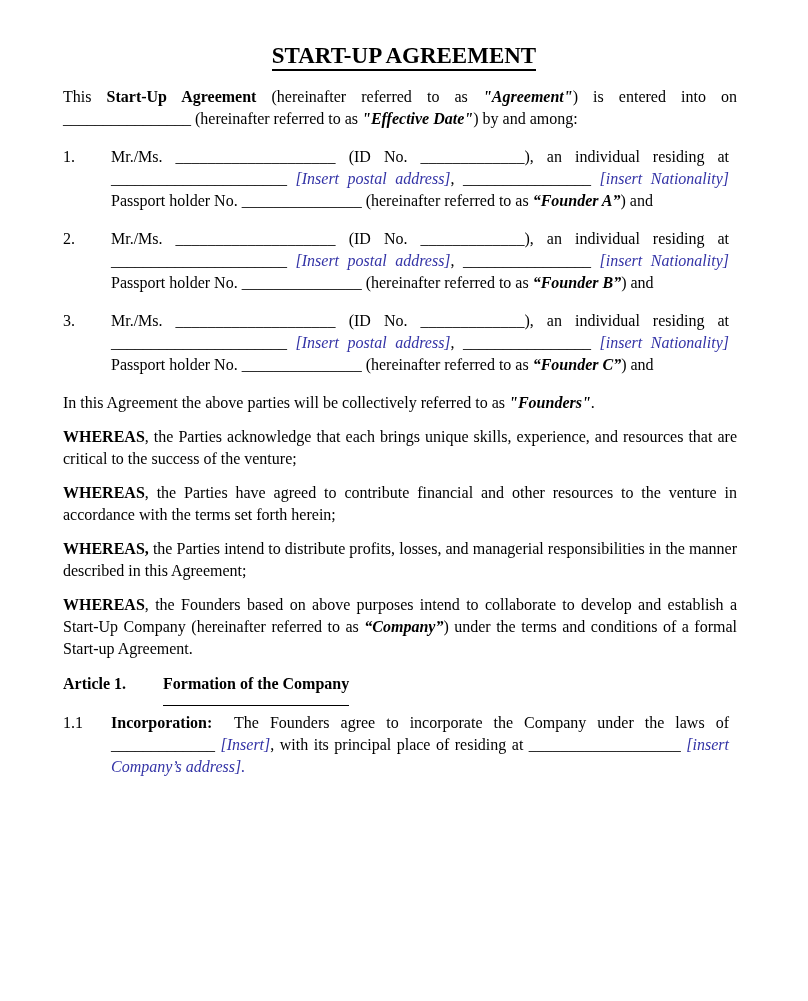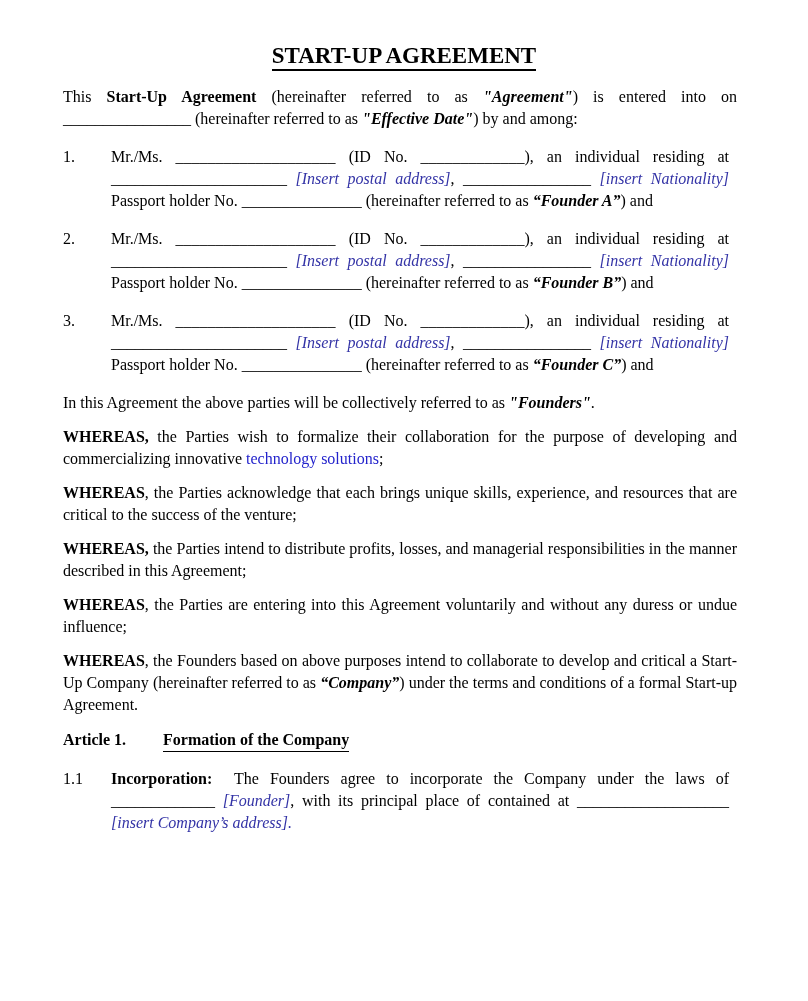--- a/index.html
+++ b/index.html
@@ -59,21 +59,21 @@
     line-height:24px;
   }
   .art-label{
     font-weight:bold;
     display:inline-block;
     width:100px;
   }
   .art-heading{
     font-weight:bold;
     border-bottom:1.5px solid #000;
-    padding-bottom:3px;
+    padding-bottom:13px;
   }
   .seg-b{font-weight:bold;}
   .seg-bi{font-weight:bold;font-style:italic;}
   .seg-blue{color:var(--link-blue);}
   .seg-bluei{color:var(--placeholder-blue);font-style:italic;}
 </style>
 </head>
 <body>
 
 <div class="page">
@@ -92,29 +92,28 @@
     <p class="para"><span>Mr./Ms. ____________________ (ID No. _____________), an individual residing at ______________________ </span><span class="seg-bluei">[Insert postal address]</span><span>, ________________ </span><span class="seg-bluei">[insert Nationality]</span><span> Passport holder No. _______________ (hereinafter referred to as </span><span class="seg-bi">“Founder B”</span><span>) and</span></p>
   </div>
 
   <div class="list-item">
     <span class="num">3.</span>
     <p class="para"><span>Mr./Ms. ____________________ (ID No. _____________), an individual residing at ______________________ </span><span class="seg-bluei">[Insert postal address]</span><span>, ________________ </span><span class="seg-bluei">[insert Nationality]</span><span> Passport holder No. _______________ (hereinafter referred to as </span><span class="seg-bi">“Founder C”</span><span>) and</span></p>
   </div>
 
   <p class="para"><span>In this Agreement the above parties will be collectively referred to as </span><span class="seg-bi">"Founders"</span><span>.</span></p>
 
-  <p class="para"><span class="seg-b">WHEREAS,</span><span> the Parties wish to formalize their collaboration for the purpose of developing and commercializing innovative </span><span class="seg-blue">technology solutions</span><span>;</span></p>
   <p class="para"><span class="seg-b">WHEREAS</span><span>, the Parties acknowledge that each brings unique skills, experience, and resources that are critical to the success of the venture;</span></p>
+  <p class="para"><span class="seg-b">WHEREAS</span><span>, the Parties have agreed to contribute financial and other resources to the venture in accordance with the terms set forth herein;</span></p>
   <p class="para"><span class="seg-b">WHEREAS,</span><span> the Parties intend to distribute profits, losses, and managerial responsibilities in the manner described in this Agreement;</span></p>
-  <p class="para"><span class="seg-b">WHEREAS</span><span>, the Parties are entering into this Agreement voluntarily and without any duress or undue influence;</span></p>
-  <p class="para"><span class="seg-b">WHEREAS</span><span>, the Founders based on above purposes intend to collaborate to develop and critical a Start-Up Company (hereinafter referred to as </span><span class="seg-bi">“Company”</span><span>) under the terms and conditions of a formal Start-up Agreement.</span></p>
+  <p class="para"><span class="seg-b">WHEREAS</span><span>, the Founders based on above purposes intend to collaborate to develop and establish a Start-Up Company (hereinafter referred to as </span><span class="seg-bi">“Company”</span><span>) under the terms and conditions of a formal Start-up Agreement.</span></p>
 
 
   <div class="article-line">
     <span class="art-label">Article 1.</span><span class="art-heading">Formation of the Company</span>
   </div>
 
   <div class="list-item clause">
     <span class="num">1.1</span>
-    <p class="para"><span class="seg-b">Incorporation:</span><span>&nbsp; The Founders agree to incorporate the Company under the laws of _____________ </span><span class="seg-bluei">[Founder]</span><span>, with its principal place of contained at ___________________ </span><span class="seg-bluei">[insert Company’s address].</span></p>
+    <p class="para"><span class="seg-b">Incorporation:</span><span>&nbsp; The Founders agree to incorporate the Company under the laws of _____________ </span><span class="seg-bluei">[Insert]</span><span>, with its principal place of residing at ___________________ </span><span class="seg-bluei">[insert Company’s address].</span></p>
   </div>
 
 </div>
 
 </body></html>

